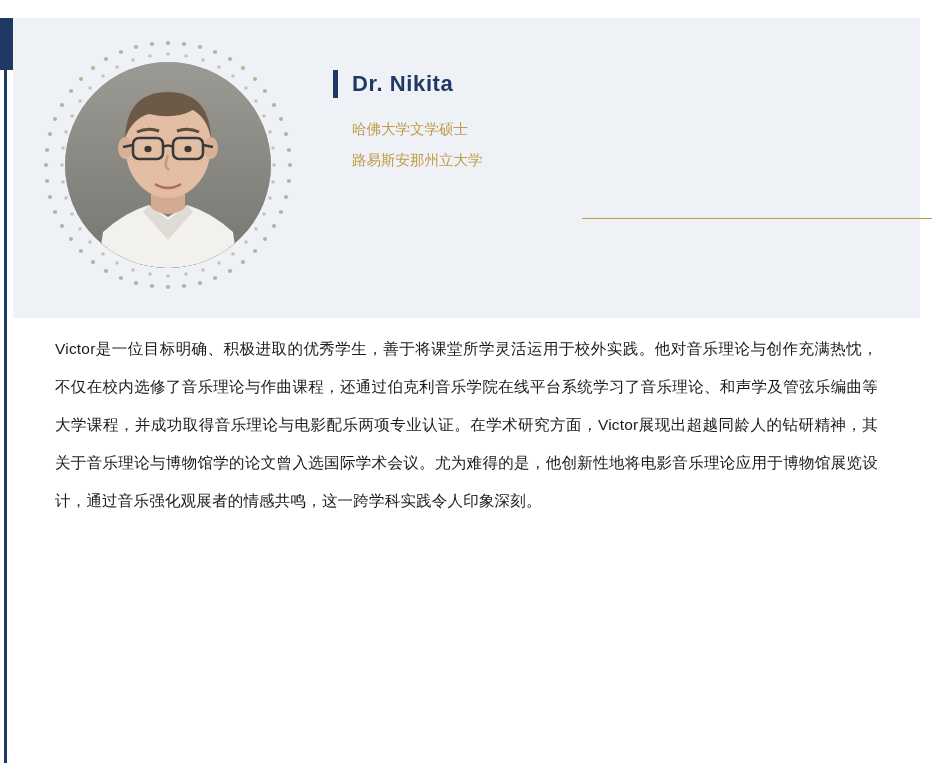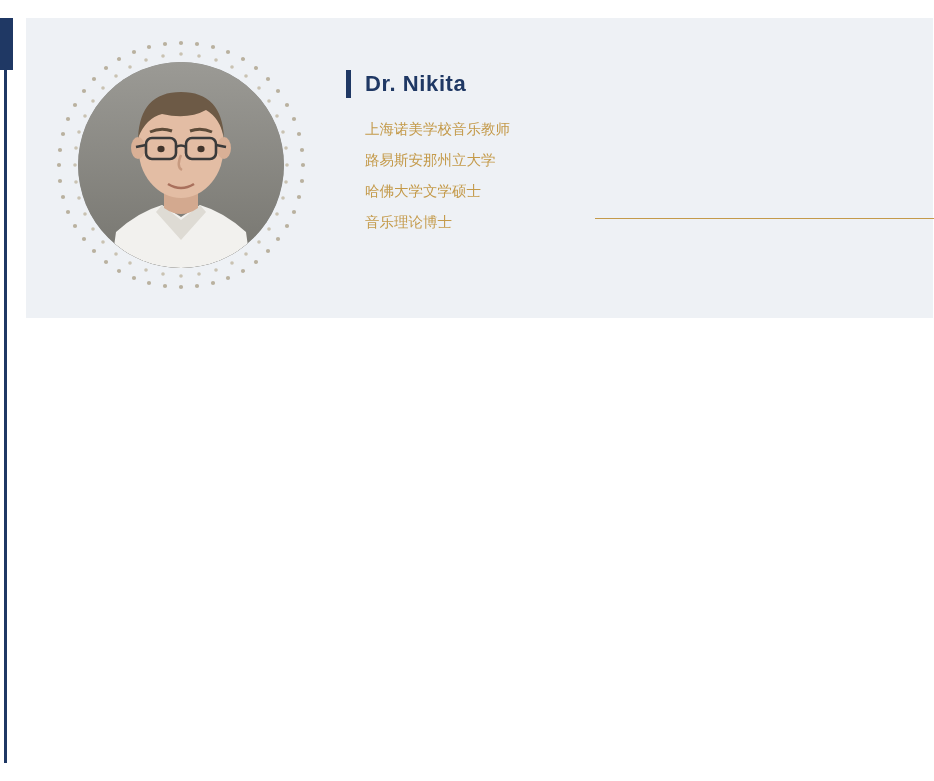--- a/index.html
+++ b/index.html
@@ -33,21 +33,21 @@
     position: absolute;
     left: 4px;
     top: 18px;
     width: 3px;
     height: 745px;
     background: #1f3864;
   }
   
   .header {
     position: absolute;
-    left: 26px;
+    left: 13px;
     top: 18px;
     width: 907px;
     height: 300px;
     background: #eef1f5;
     display: flex;
     align-items: flex-start;
   }
   .photo-wrap {
     position: relative;
     width: 250px;
@@ -287,26 +287,25 @@
         </svg>
       </div>
     </div>
 
     <div class="header-text">
       <div class="name-row">
         <div class="name-bar"></div>
         <div class="name">Dr. Nikita</div>
       </div>
       <div class="cred-list">
-        <div class="cred">上海诺美学校音乐教师</div>
+        <div class="cred">哈佛大学文学硕士</div>
         <div class="cred">路易斯安那州立大学</div>
-        <div class="cred">哈佛大学文学硕士</div>
-        <div class="cred">音乐理论博士</div>
         <div class="cred-rule"></div>
       </div>
     </div>
 
   </div>
 
   <div class="body-wrap">
+    <p class="para">Victor是一位目标明确、积极进取的优秀学生，善于将课堂所学灵活运用于校外实践。他对音乐理论与创作充满热忱，不仅在校内选修了音乐理论与作曲课程，还通过伯克利音乐学院在线平台系统学习了音乐理论、和声学及管弦乐编曲等大学课程，并成功取得音乐理论与电影配乐两项专业认证。在学术研究方面，Victor展现出超越同龄人的钻研精神，其关于音乐理论与博物馆学的论文曾入选国际学术会议。尤为难得的是，他创新性地将电影音乐理论应用于博物馆展览设计，通过音乐强化观展者的情感共鸣，这一跨学科实践令人印象深刻。</p>
   </div>
 
 </div>
 
 </body></html>

